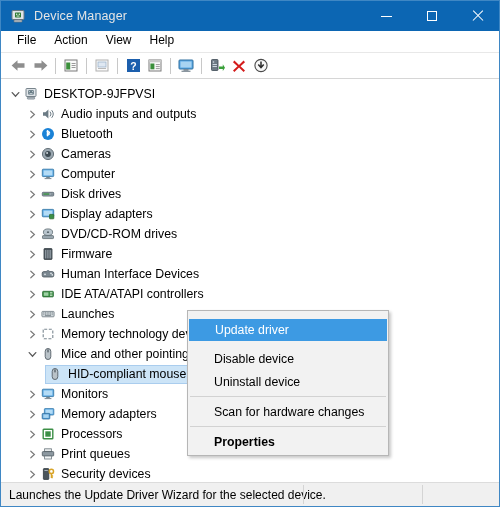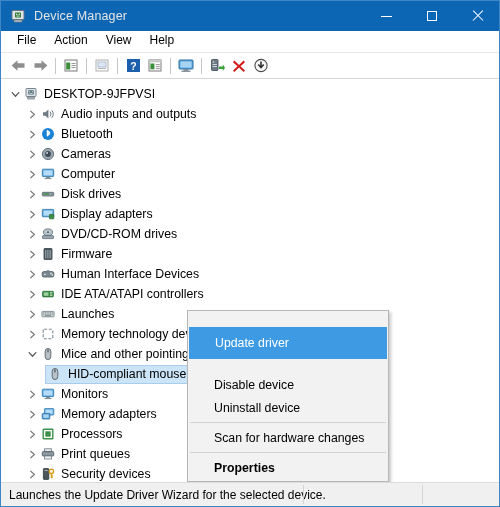--- a/index.html
+++ b/index.html
@@ -186,22 +186,22 @@
     display: flex;
     align-items: center;
     padding-left: 26px;
     font-size: 12.3px;
     color: #000000;
     white-space: nowrap;
   }
   .ctx-item.highlight {
     background: #3d9ae3;
     color: #ffffff;
-    margin: 14px 1px;
-    height: 32px;
+    margin: 6px 1px;
+    height: 22px;
   }
   .ctx-item.bold { font-weight: bold; }
   .ctx-sep {
     height: 1px;
     background: #d2d2d2;
     margin: 3px 2px 3px 2px;
   }
 
   
   .statusbar {

